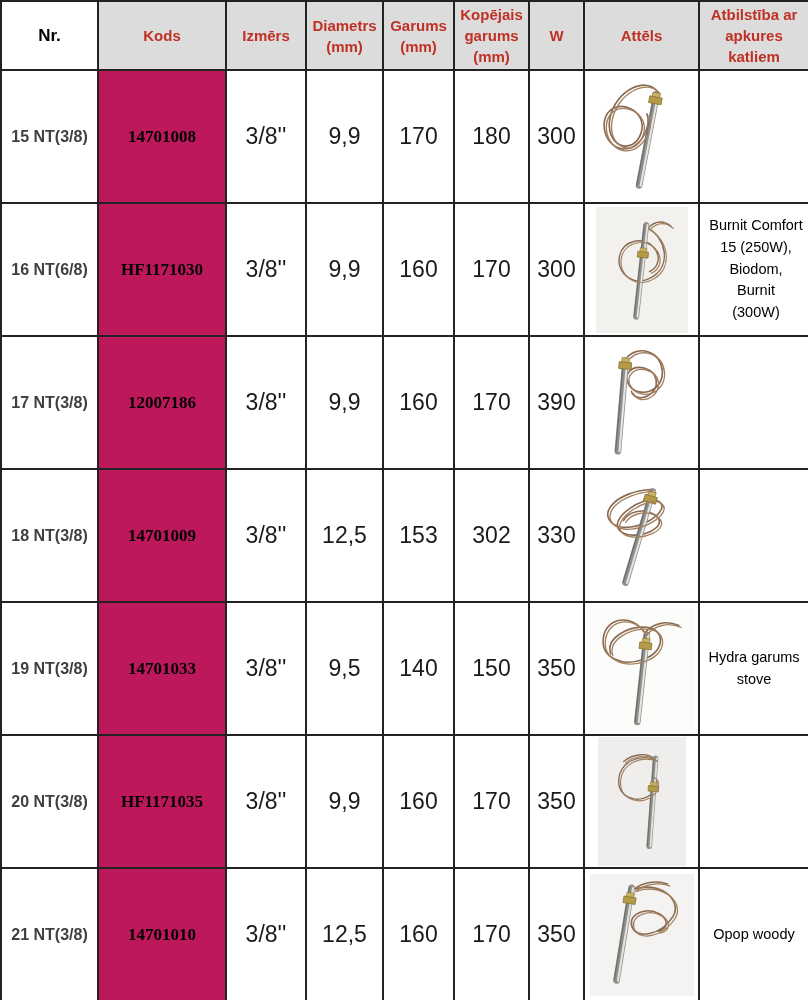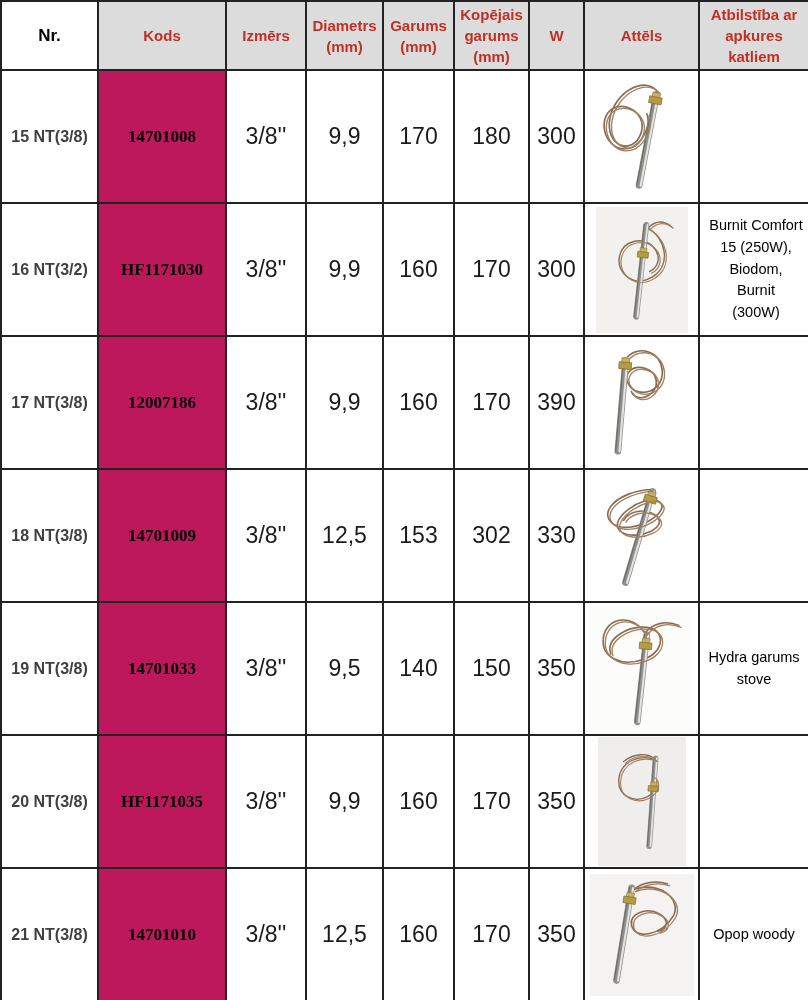--- a/index.html
+++ b/index.html
@@ -73,21 +73,21 @@
                 <rect x="62.42" y="22.64" width="13" height="7" fill="#b59a48" stroke="#86712f" stroke-width="0.8"></rect>
                 <rect x="64.92" y="18.14" width="8" height="4.5" fill="#c9b162" stroke="#86712f" stroke-width="0.6"></rect>
               </g>
               <path d="M70,16 C58,2 28,16 22,44 C16,74 46,84 54,60 C62,36 28,22 18,42 C10,60 26,84 46,74 C58,67 64,50 60,40" fill="none" stroke="#a2805f" stroke-width="1.4" stroke-linecap="round" transform="translate(2.3,2)"></path>
             </svg>
           </div>
         </td>
       <td class="note"></td>
     </tr>
     <tr>
-      <td class="nr">16 NT(3/2)</td>
+      <td class="nr">16 NT(6/8)</td>
       <td class="kods">HF1171030</td>
       <td class="num">3/8''</td>
       <td class="num">9,9</td>
       <td class="num">160</td>
       <td class="num">170</td>
       <td class="num">300</td>
       <td class="photo-cell">
           <div class="photo" style="width: 92px; height: 126px; background: rgb(242, 241, 238);">
             <svg viewBox="0 0 110 128">
               <path d="M62,14 C84,26 90,58 68,72 C46,86 24,68 28,48 C32,28 56,24 68,36 C78,46 76,60 64,66" fill="none" stroke="#8a6b52" stroke-width="1.7" stroke-linecap="round"></path>

